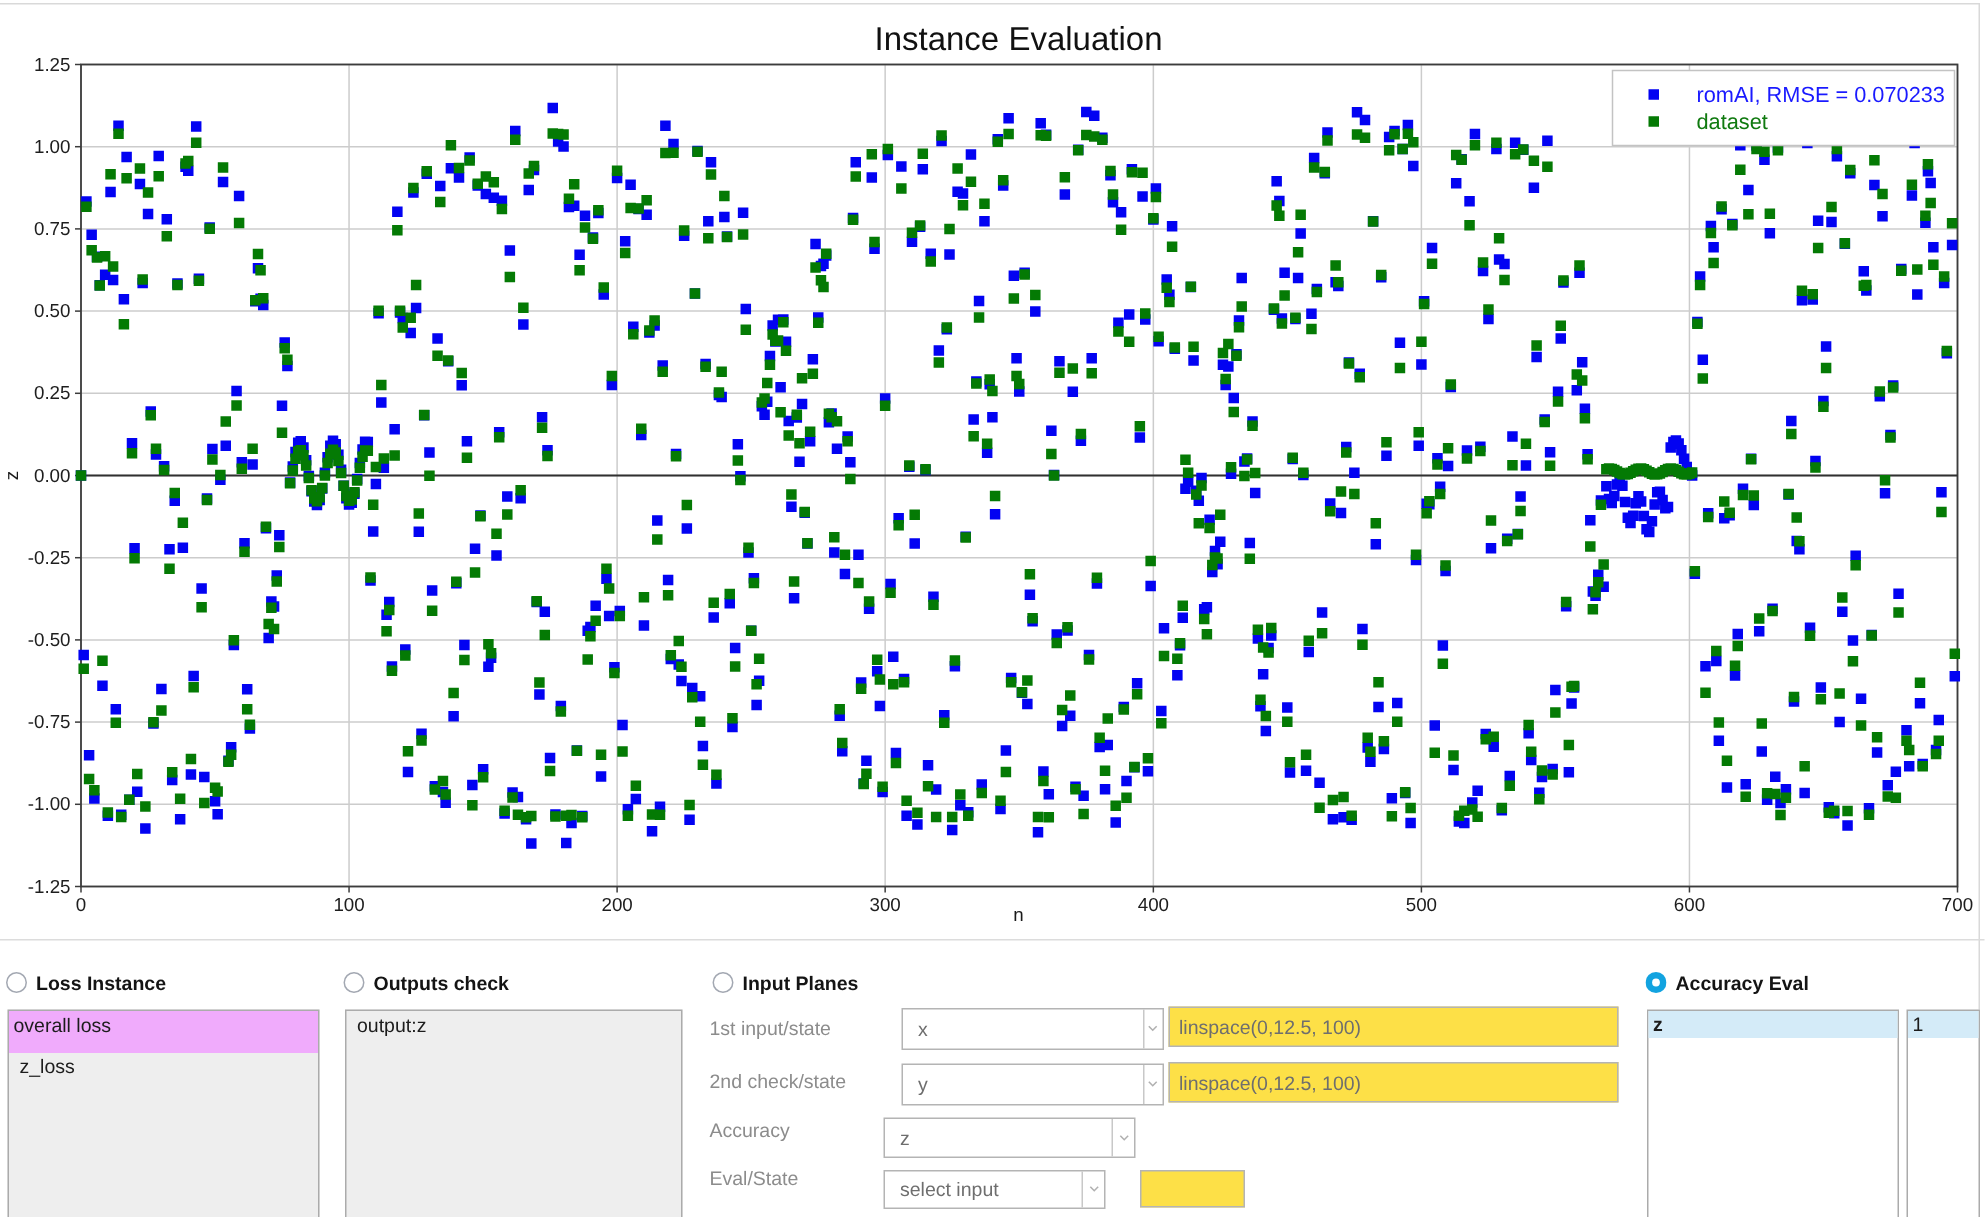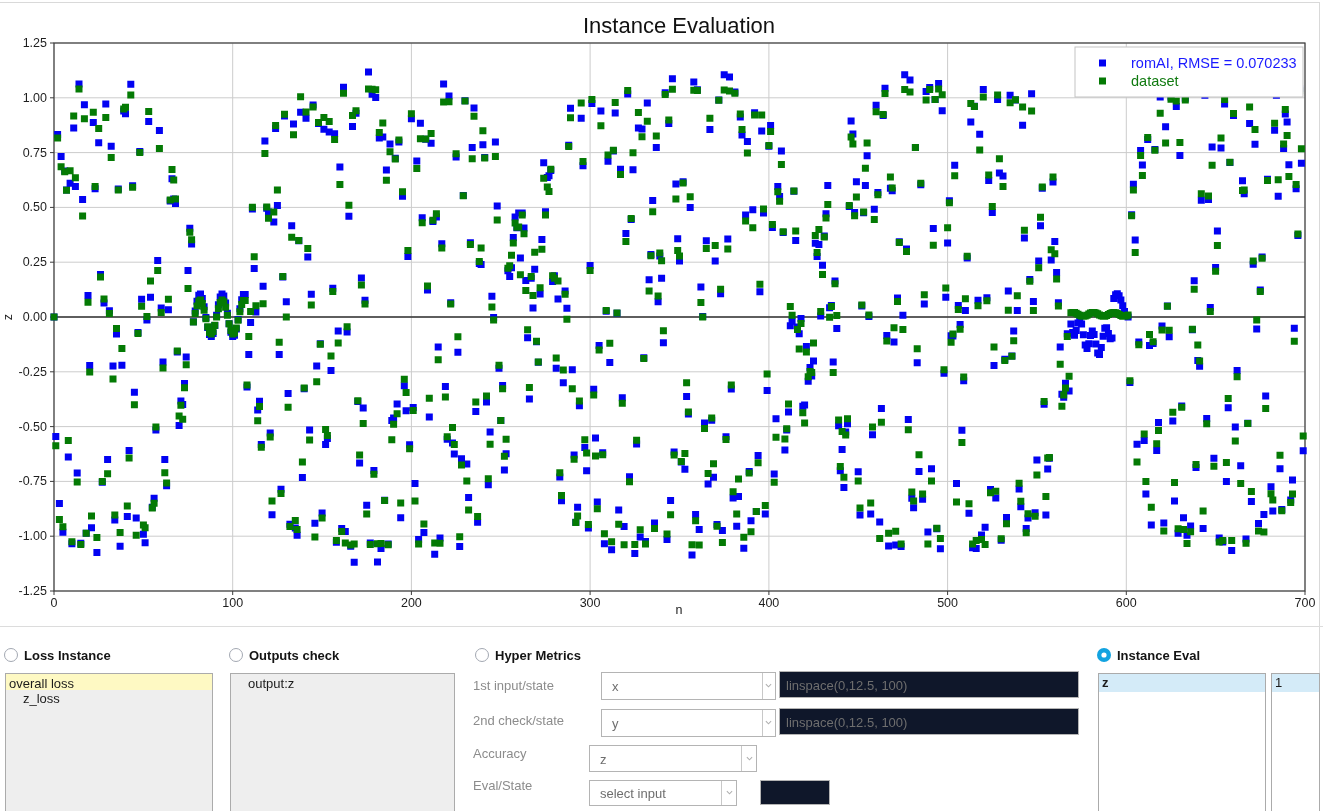--- a/index.html
+++ b/index.html
@@ -1,26 +1,26 @@
 <!DOCTYPE html>
 <html><head><meta charset="utf-8"><style>
 *{margin:0;padding:0;box-sizing:border-box}
 html,body{width:1323px;height:811px;background:#fff;font-family:"Liberation Sans",sans-serif;overflow:hidden}
 .abs{position:absolute}
 .lbl{position:absolute;font-size:13px;color:#141414;font-weight:600;white-space:nowrap}
 .glbl{position:absolute;font-size:13px;color:#8c8c8c;white-space:nowrap}
 .radio{position:absolute;width:14px;height:14px;border:1.2px solid #a3a8b2;border-radius:50%;background:#fff}
 .listbox{position:absolute;background:#eeeeee;border:1px solid #ababab;font-size:13px;color:#1c1c1c}
-.hirow{background:#fef9c3;height:16px;line-height:19px;padding-left:3px}
-.row{height:18px;line-height:18px;padding-left:17px}
+.hirow{background:#f0abfc;height:28px;line-height:19px;padding-left:3px}
+.row{height:18px;line-height:18px;padding-left:7px}
 .combo{position:absolute;border:1px solid #b4b4b4;background:#fff;font-size:13px;color:#6e6e6e}
 .combo .txt{position:absolute;left:10px;top:50%;transform:translateY(-50%)}
 .arrow{position:absolute;top:0;bottom:0;right:0;border-left:1px solid #c8c8c8}
 .chev{position:absolute;right:3px;top:50%;margin-top:-4px;width:7px;height:7px;color:#b0b0b0}
-.tinput{position:absolute;border:1px solid #b4b4b4;background:#0f172a;font-size:13px;color:#6e6e6e}
+.tinput{position:absolute;border:1px solid #b4b4b4;background:#fde047;font-size:13px;color:#6e6e6e}
 .tinput span{position:absolute;left:6px;top:50%;transform:translateY(-50%)}
 </style></head>
 <body>
 <div class="abs" style="left:0;top:2px;width:1320px;height:1px;background:#d9d9d9"></div>
 <div class="abs" style="left:1319px;top:2px;width:1px;height:809px;background:#d9d9d9"></div>
 <svg class="abs" style="left:0;top:0" width="1323" height="626">
 <g stroke="#cccccc" stroke-width="1">
       <line x1="54.0" y1="43.0" x2="54.0" y2="591.0"></line>
       <line x1="232.7" y1="43.0" x2="232.7" y2="591.0"></line>
       <line x1="411.4" y1="43.0" x2="411.4" y2="591.0"></line>
@@ -107,21 +107,21 @@
     <div class="row">z_loss</div>
   </div>
 
 <div class="radio" style="left:229px;top:648px"></div>
 <div class="lbl" style="left:249px;top:648px">Outputs check</div>
 <div class="listbox" style="left:230px;top:673px;width:225px;height:145px">
 <div class="row" style="height:19px;line-height:19px">output:z</div>
   </div>
 
 <div class="radio" style="left:475px;top:648px"></div>
-<div class="lbl" style="left:495px;top:648px">Hyper Metrics</div>
+<div class="lbl" style="left:495px;top:648px">Input Planes</div>
 <div class="glbl" style="left:473px;top:678px">1st input/state</div>
 <div class="glbl" style="left:473px;top:713px">2nd check/state</div>
 <div class="glbl" style="left:473px;top:746px">Accuracy</div>
 <div class="glbl" style="left:473px;top:778px">Eval/State</div>
 
 <div class="combo" style="left:601px;top:672px;width:175px;height:28px">
     <span class="txt">x</span>
 <div class="arrow" style="width:13px"></div>
     <svg class="chev" viewBox="0 0 8 8">
       <path d="M1 2.5l3 3 3-3" stroke="#b0b0b0" fill="none" stroke-width="1.2"></path>
@@ -158,18 +158,18 @@
     </svg>
   </div>
 <div class="tinput" style="left:760px;top:780px;width:70px;height:25px">
     <span></span>
   </div>
 
 <svg class="abs" style="left:1097px;top:648px" width="14" height="14">
     <circle cx="7" cy="7" r="7" fill="#12a3e0"></circle>
     <circle cx="7" cy="7" r="2.6" fill="#fff"></circle>
   </svg>
-<div class="lbl" style="left:1117px;top:648px">Instance Eval</div>
+<div class="lbl" style="left:1117px;top:648px">Accuracy Eval</div>
 <div class="listbox" style="left:1098px;top:673px;width:168px;height:145px;background:#fff">
 <div class="hirow" style="background:#d4ebf8;height:18px;line-height:18px;font-weight:bold">z</div>
   </div>
 <div class="listbox" style="left:1271px;top:673px;width:49px;height:145px;background:#fff">
 <div class="hirow" style="background:#d4ebf8;height:18px;line-height:18px">1</div>
   </div>
 </body></html>

